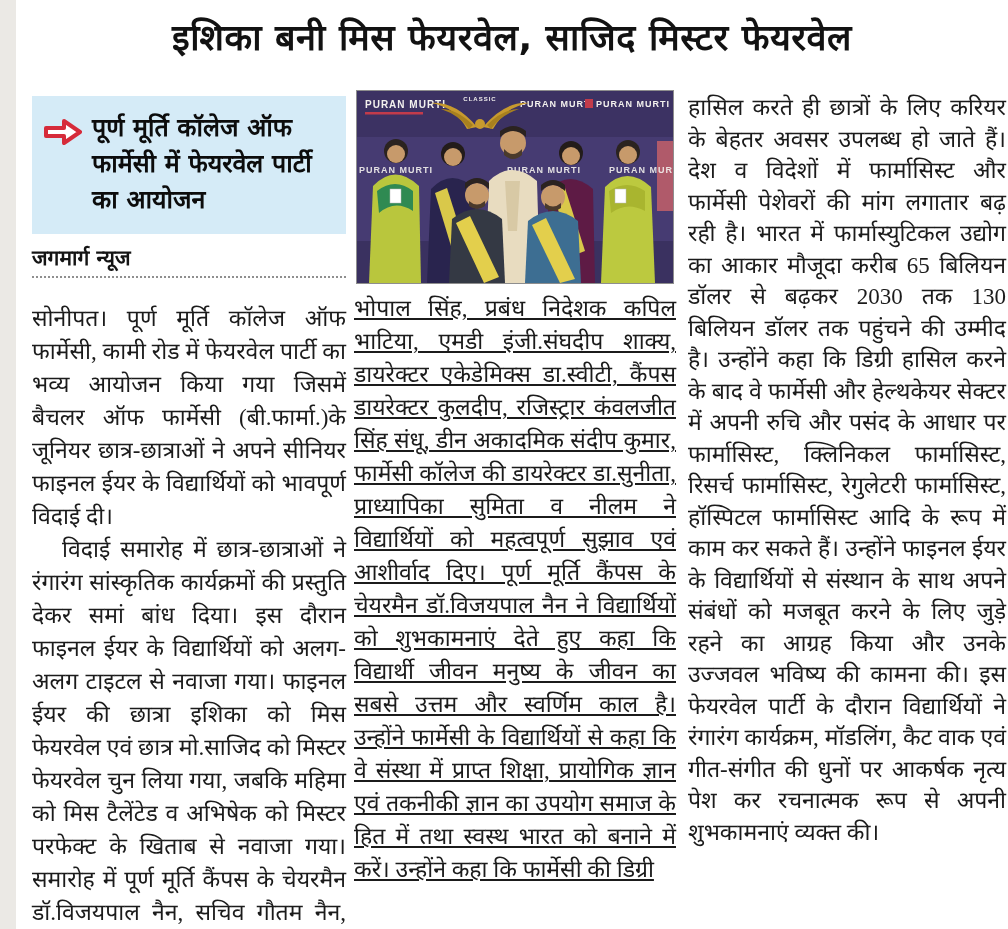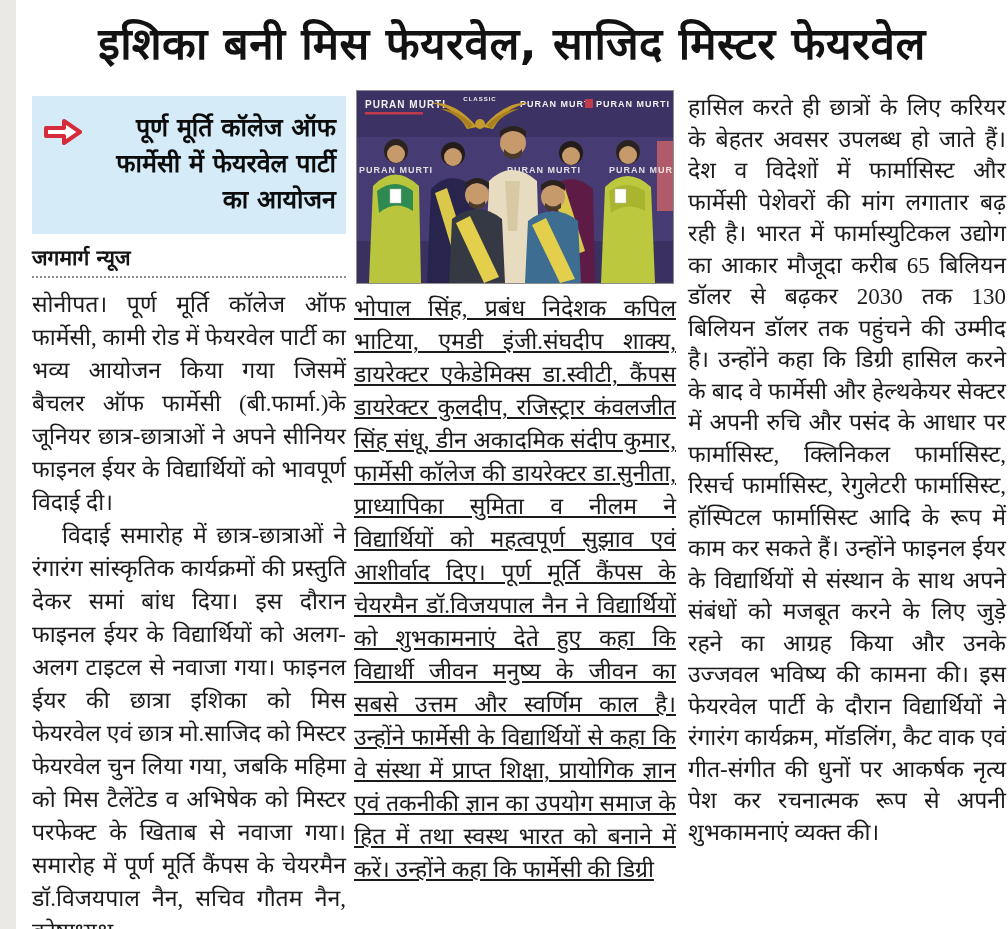--- a/index.html
+++ b/index.html
@@ -5,42 +5,42 @@
   html,body{margin:0;padding:0;}
   body{
     width:1008px;height:929px;position:relative;overflow:hidden;
     background:#ffffff;color:#1b1b1b;
     font-family:"Liberation Serif", serif;
   }
   .edge-strip{position:absolute;left:0;top:0;width:16px;height:929px;background:#ebe9e5;}
   .headline{
     position:absolute;left:26px;top:12px;width:972px;margin:0;
     font-family:"DejaVu Sans", sans-serif;
-    font-size:44px;font-weight:bold;color:#121212;
+    font-size:36px;font-weight:bold;color:#121212;
     text-align:center;white-space:nowrap;letter-spacing:0.5px;
   }
   .col{position:absolute;text-align:justify;}
   .body{font-size:23px;line-height:33px;margin:0;color:#1b1b1b;}
   .col-left{left:32px;top:96px;width:314px;}
   .col-middle{left:354px;top:292px;width:322px;text-decoration:underline;}
   .col-right{left:688px;top:92px;width:318px;}
   .col-right .body{line-height:31.5px;}
   .infobox{
     background:#d5ebf7;display:flex;align-items:flex-start;gap:10px;
     padding:14px 10px 16px 12px;box-sizing:border-box;
   }
   .arrow-icon{flex:0 0 auto;margin-top:8px;line-height:0;}
   .infobox-text{
     font-family:"DejaVu Sans", sans-serif;
-    font-weight:bold;font-size:25px;line-height:36px;color:#0c0c0c;text-align:right;
+    font-weight:bold;font-size:25px;line-height:36px;color:#0c0c0c;text-align:left;
   }
   .byline{
     font-family:"DejaVu Sans", sans-serif;
     font-weight:bold;font-size:21px;color:#141414;text-align:left;
-    padding:9px 0 5px 0;border-bottom:2px dotted #8f8f8f;margin-bottom:10px;
+    padding:9px 0 5px 0;border-bottom:2px dotted #8f8f8f;margin-bottom:24px;
   }
   .para1{margin-top:4px;}
   .dateline{font-weight:normal;}
   .indent{text-indent:30px;}
   .photo-frame{
     position:absolute;left:356px;top:90px;width:318px;height:194px;
     border:1px solid #8e8e8e;box-sizing:border-box;background:#463b72;
   }
   .photo-frame svg{display:block;width:100%;height:100%;}
   .banner-text{

